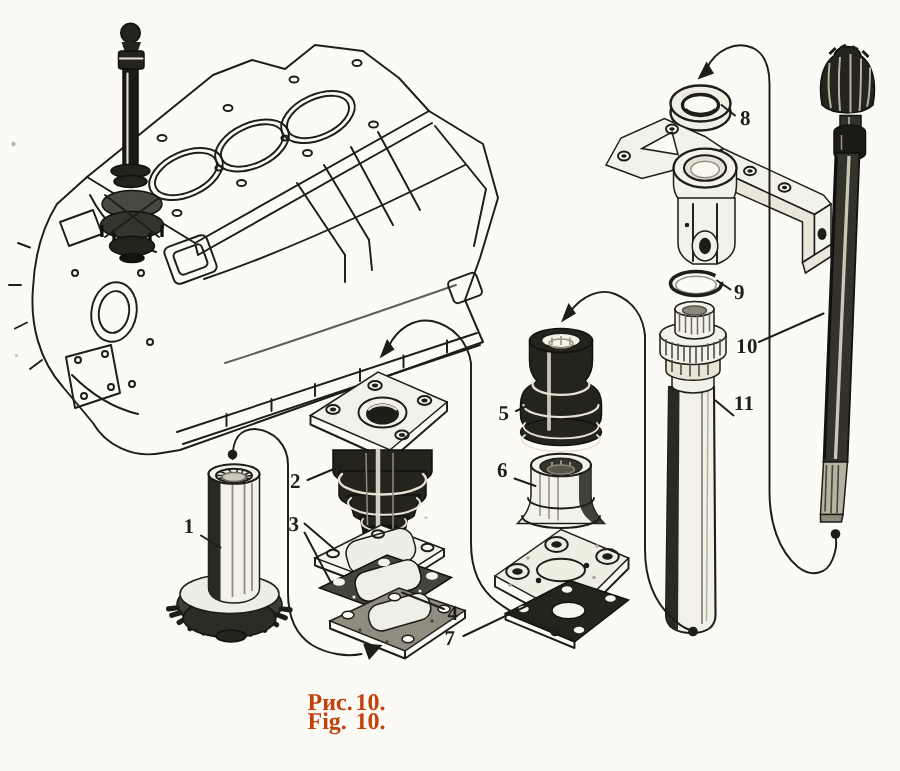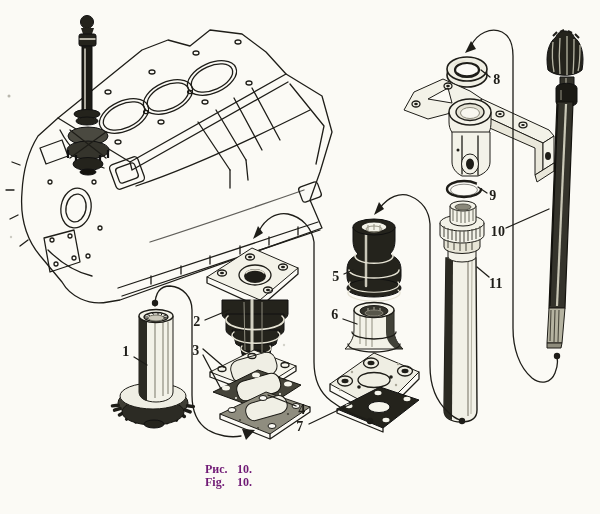--- a/index.html
+++ b/index.html
@@ -17,22 +17,22 @@
     font-weight:bold;
     font-size:14px;
     color:#1e1d18;
     letter-spacing:.3px;
     line-height:1;
     user-select:none;
   }
   .caption{
     position:absolute;
     left:205px;top:463px;
-    color:#701a75;
-    font-size:12px;
+    color:#c2410c;
+    font-size:16px;
     font-weight:bold;
     line-height:12.8px;
     word-spacing:3px;
     white-space:nowrap;
   }
   .cap-line{display:flex;}
   .cap-label{display:inline-block;width:32px;}
   .cap-num{display:inline-block;width:26px;}
   
   .k{stroke:#1e1d18;stroke-width:1.3;fill:none;stroke-linecap:round;stroke-linejoin:round;}
@@ -438,21 +438,21 @@
 <span class="callout" style="left:126px;top:352px">1</span>
 <span class="callout" style="left:197px;top:322px">2</span>
 <span class="callout" style="left:196px;top:351px">3</span>
 <span class="callout" style="left:302px;top:410px">4</span>
 <span class="callout" style="left:336px;top:277px">5</span>
 <span class="callout" style="left:335px;top:315px">6</span>
 <span class="callout" style="left:300px;top:427px">7</span>
 <span class="callout" style="left:497px;top:80px">8</span>
 <span class="callout" style="left:493px;top:196px">9</span>
 <span class="callout" style="left:498px;top:232px">10</span>
-<span class="callout" style="left:496px;top:284px">11</span>
+<span class="callout" style="left:496px;top:270px">11</span>
 
 <div class="caption">
   <div class="cap-line">
     <span class="cap-label">Рис.</span>
     <span class="cap-num">10.</span>
   </div>
   <div class="cap-line">
     <span class="cap-label">Fig.</span>
     <span class="cap-num">10.</span>
   </div>

